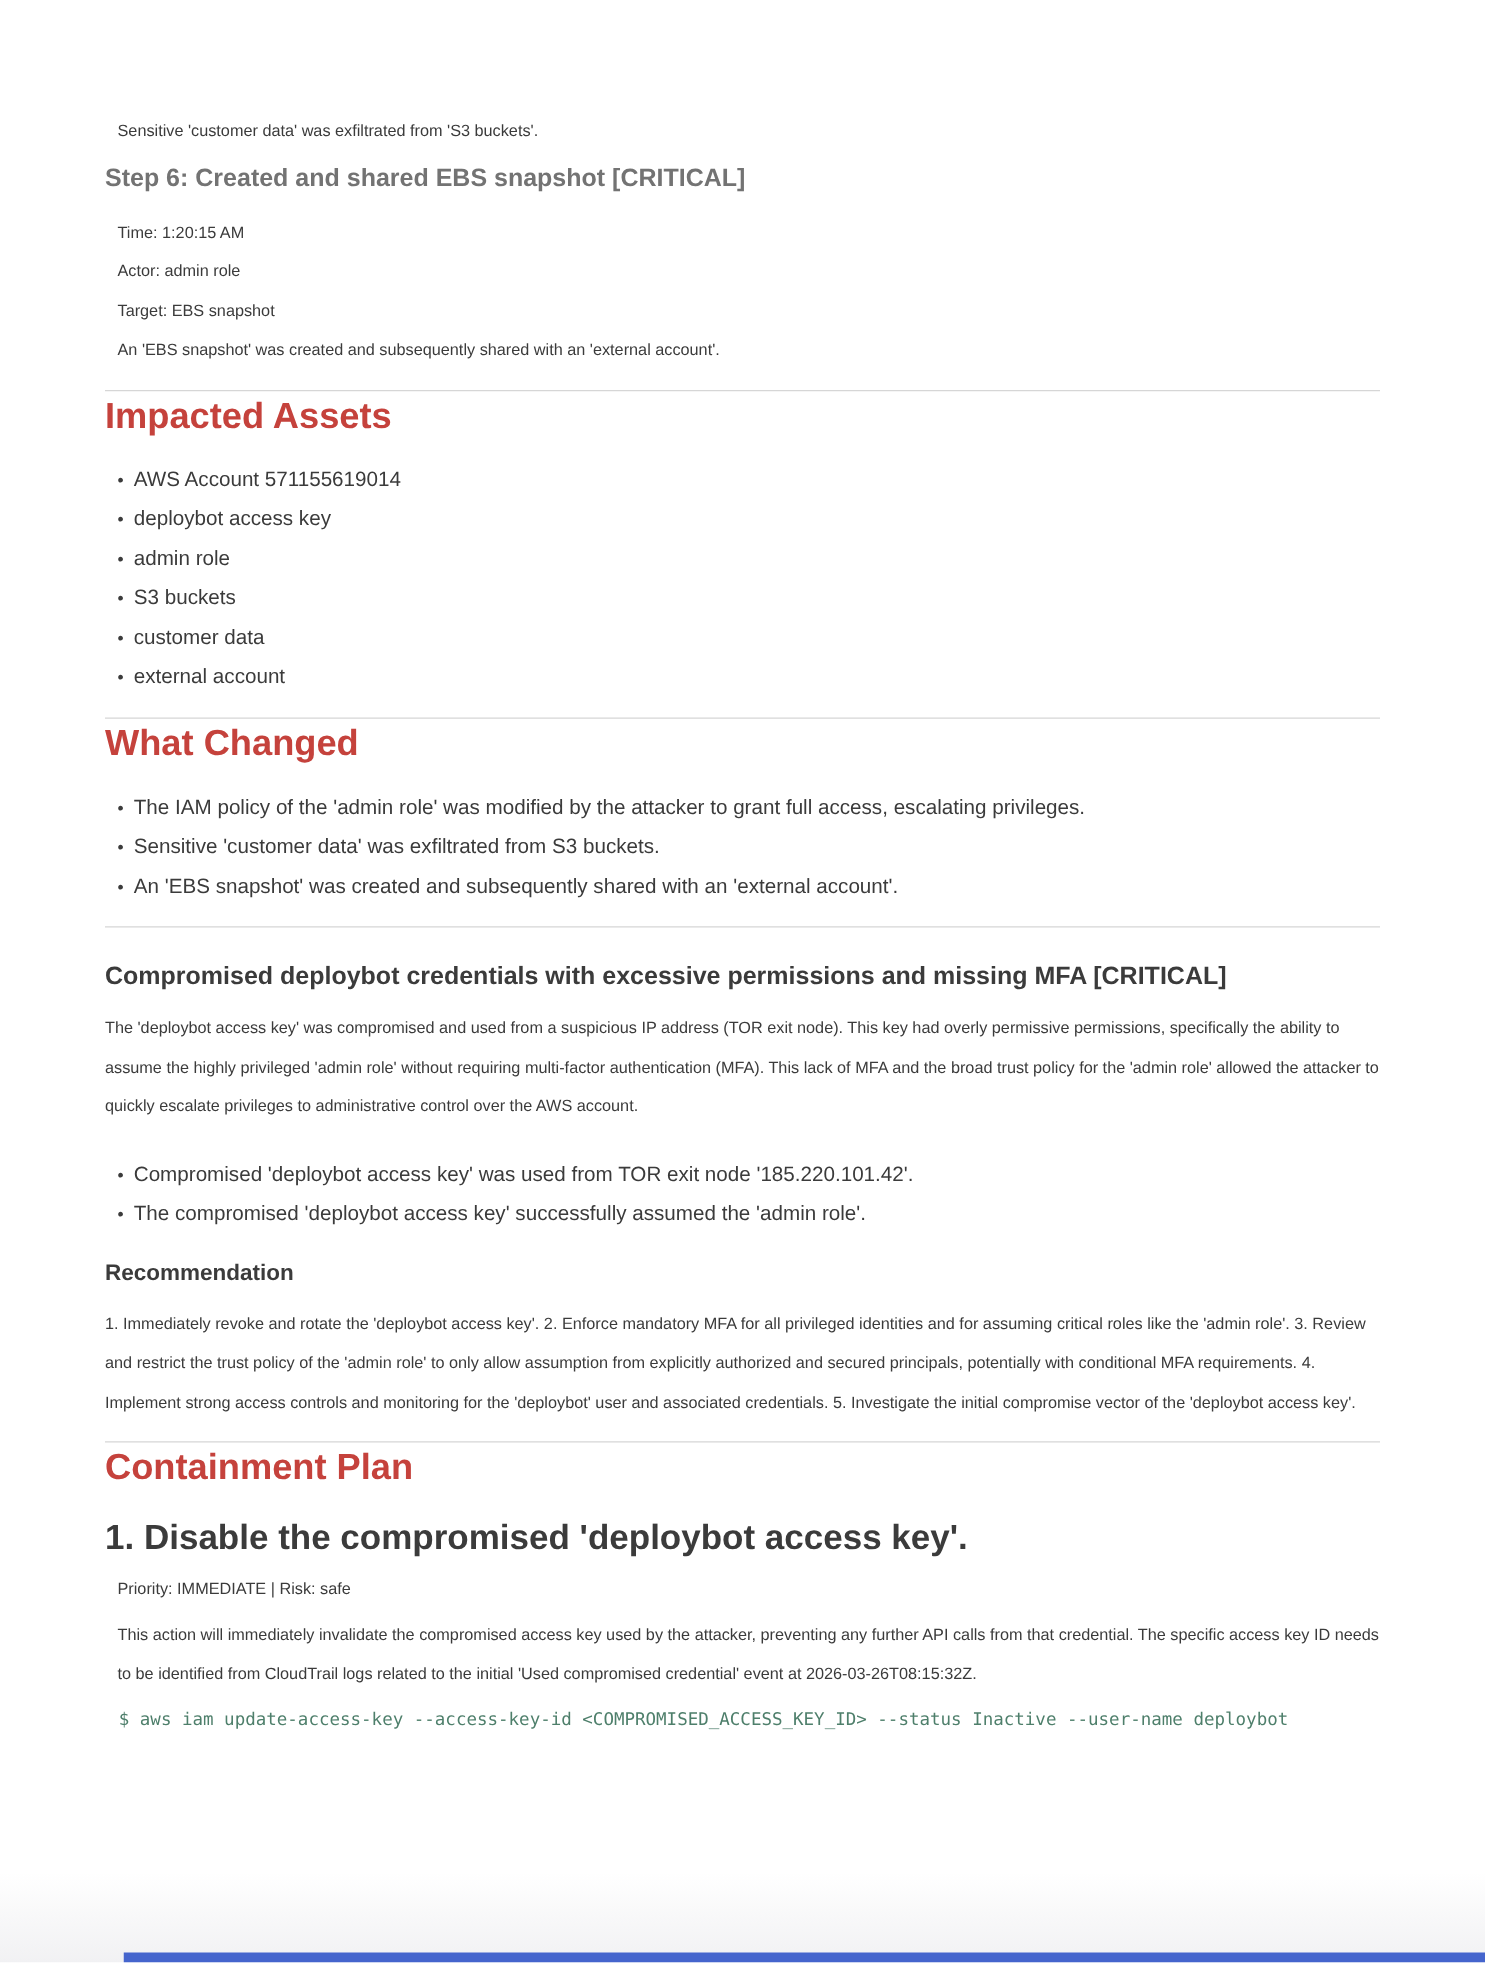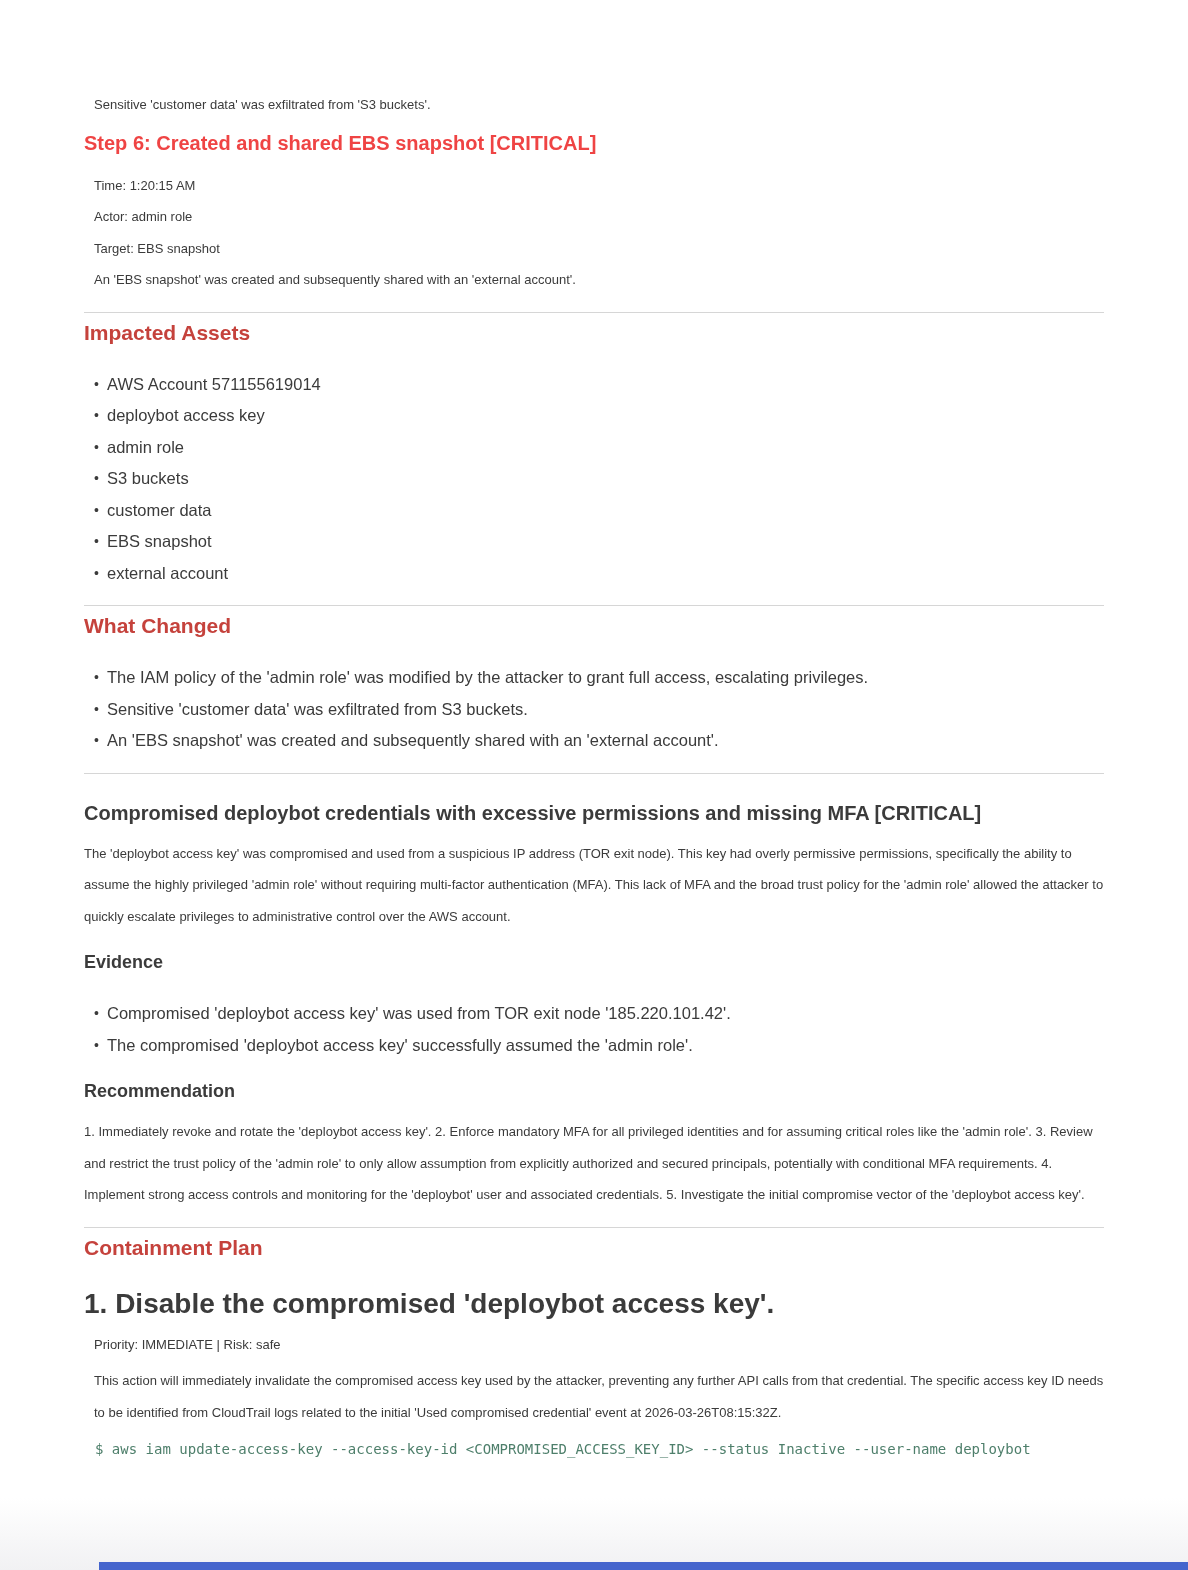--- a/index.html
+++ b/index.html
@@ -24,33 +24,33 @@
     font-size: 13px;
     line-height: 31.5px;
     color: #3b3b3b;
   }
   .indent { padding-left: 10px; }
 
   .step-title {
     font-size: 20px;
     line-height: 26px;
     font-weight: bold;
-    color: #ef4444;
+    color: #737373;
     margin-top: 9px;
   }
   .step-meta { margin-top: 14px; }
   .step-meta p { margin: 0; }
 
   section.rule-section {
     border-top: 1px solid #d6d6d6;
     margin-top: 16px;
   }
   h2.section-title {
     color: #c5423c;
-    font-size: 21px;
+    font-size: 29px;
     line-height: 34px;
     font-weight: bold;
     padding-top: 3px;
   }
   ul.dot-list {
     list-style: none;
     margin-top: 19px;
     padding-left: 10px;
   }
   ul.dot-list li {
@@ -128,38 +128,36 @@
   </div>
 
   <section class="rule-section">
     <h2 class="section-title">Impacted Assets</h2>
     <ul class="dot-list">
       <li>AWS Account 571155619014</li>
       <li>deploybot access key</li>
       <li>admin role</li>
       <li>S3 buckets</li>
       <li>customer data</li>
-      <li>EBS snapshot</li>
       <li>external account</li>
     </ul>
   </section>
 
   <section class="rule-section">
     <h2 class="section-title">What Changed</h2>
     <ul class="dot-list">
       <li>The IAM policy of the 'admin role' was modified by the attacker to grant full access, escalating privileges.</li>
       <li>Sensitive 'customer data' was exfiltrated from S3 buckets.</li>
       <li>An 'EBS snapshot' was created and subsequently shared with an 'external account'.</li>
     </ul>
   </section>
 
   <section class="rule-section">
     <h3 class="finding-title">Compromised deploybot credentials with excessive permissions and missing MFA [CRITICAL]</h3>
     <p class="body-text para">The 'deploybot access key' was compromised and used from a suspicious IP address (TOR exit node). This key had overly permissive permissions, specifically the ability to assume the highly privileged 'admin role' without requiring multi-factor authentication (MFA). This lack of MFA and the broad trust policy for the 'admin role' allowed the attacker to quickly escalate privileges to administrative control over the AWS account.</p>
-    <h4 class="sub-title">Evidence</h4>
     <ul class="dot-list" style="margin-top:24px;">
       <li>Compromised 'deploybot access key' was used from TOR exit node '185.220.101.42'.</li>
       <li>The compromised 'deploybot access key' successfully assumed the 'admin role'.</li>
     </ul>
     <h4 class="sub-title">Recommendation</h4>
     <p class="body-text para">1. Immediately revoke and rotate the 'deploybot access key'. 2. Enforce mandatory MFA for all privileged identities and for assuming critical roles like the 'admin role'. 3. Review and restrict the trust policy of the 'admin role' to only allow assumption from explicitly authorized and secured principals, potentially with conditional MFA requirements. 4. Implement strong access controls and monitoring for the 'deploybot' user and associated credentials. 5. Investigate the initial compromise vector of the 'deploybot access key'.</p>
   </section>
 
   <section class="rule-section">
     <h2 class="section-title">Containment Plan</h2>

